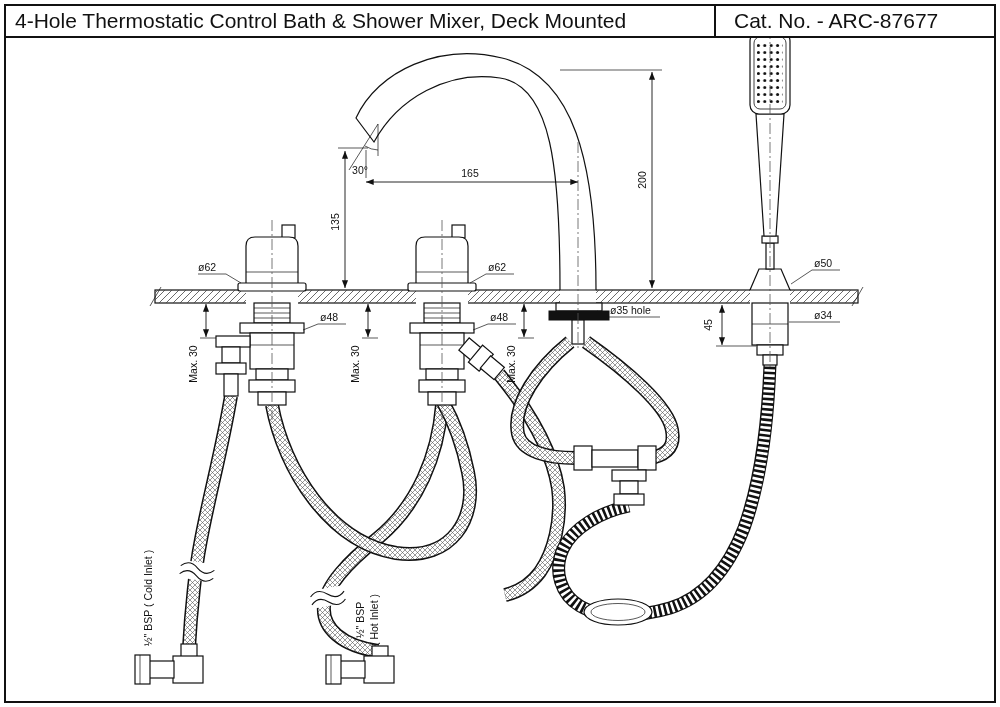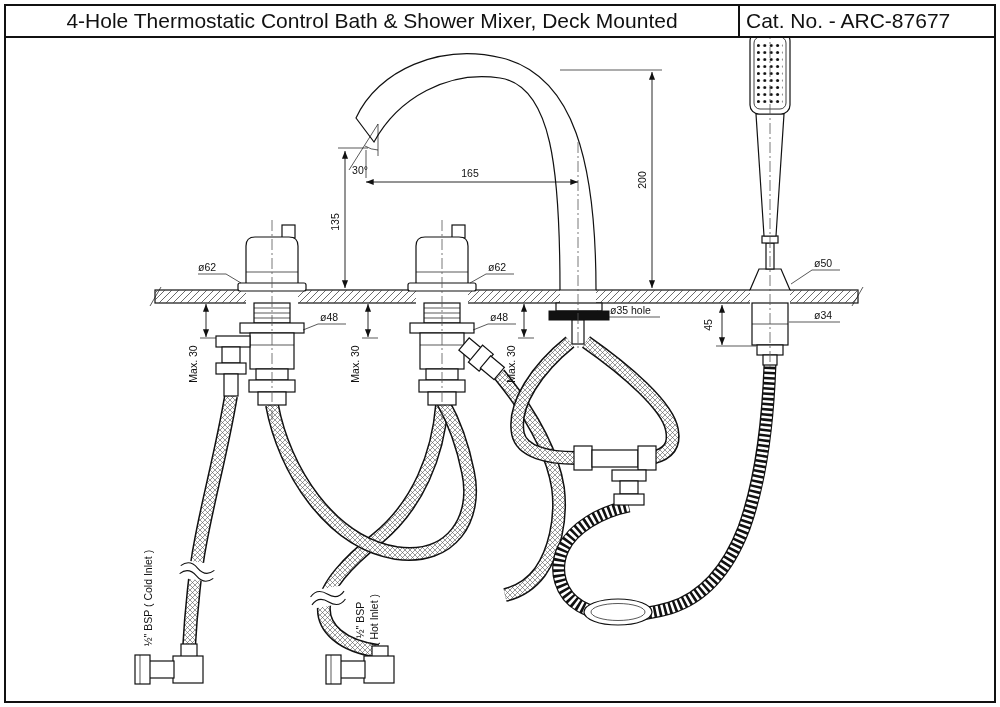--- a/index.html
+++ b/index.html
@@ -1,21 +1,21 @@
 <!DOCTYPE html>
 <html><head>
 <meta charset="utf-8">
 <style>
   html,body{margin:0;padding:0;background:#fff;}
   .page{position:relative;width:1000px;height:707px;background:#fff;
         font-family:"Liberation Sans",sans-serif;color:#111;overflow:hidden;}
   .frame{position:absolute;inset:4px;border:2px solid #111;}
   .header{display:flex;height:30px;border-bottom:2px solid #111;align-items:center;}
-  .cell-title{flex:1;font-size:21px;padding:0 9px;white-space:nowrap;border-right:2px solid #111;height:30px;line-height:30px;text-align:center;}
-  .cell-cat{width:242px;font-size:21px;padding:0 6px;white-space:nowrap;height:30px;line-height:30px;}
+  .cell-title{flex:1;font-size:21px;padding:0 9px;white-space:nowrap;border-right:2px solid #111;height:30px;line-height:30px;}
+  .cell-cat{width:242px;font-size:21px;padding:0 18px;white-space:nowrap;height:30px;line-height:30px;}
   .drawing{position:absolute;top:32px;left:0;right:0;bottom:0;}
   svg{display:block;width:100%;height:100%;}
   .ol{fill:#fff;stroke:#111;stroke-width:1.2;}
   .sol{fill:#111;stroke:#111;stroke-width:1;}
   .tl{stroke:#111;stroke-width:0.7;fill:none;}
   .dl{stroke:#111;stroke-width:0.9;fill:none;}
   .xl{stroke:#111;stroke-width:0.7;fill:none;}
   .cl{stroke:#555;stroke-width:0.8;stroke-dasharray:11 3 2 3;fill:none;}
   .hoA{fill:none;stroke:#111;stroke-width:14;}
   .hoB{fill:none;stroke:url(#braid);stroke-width:11;}

